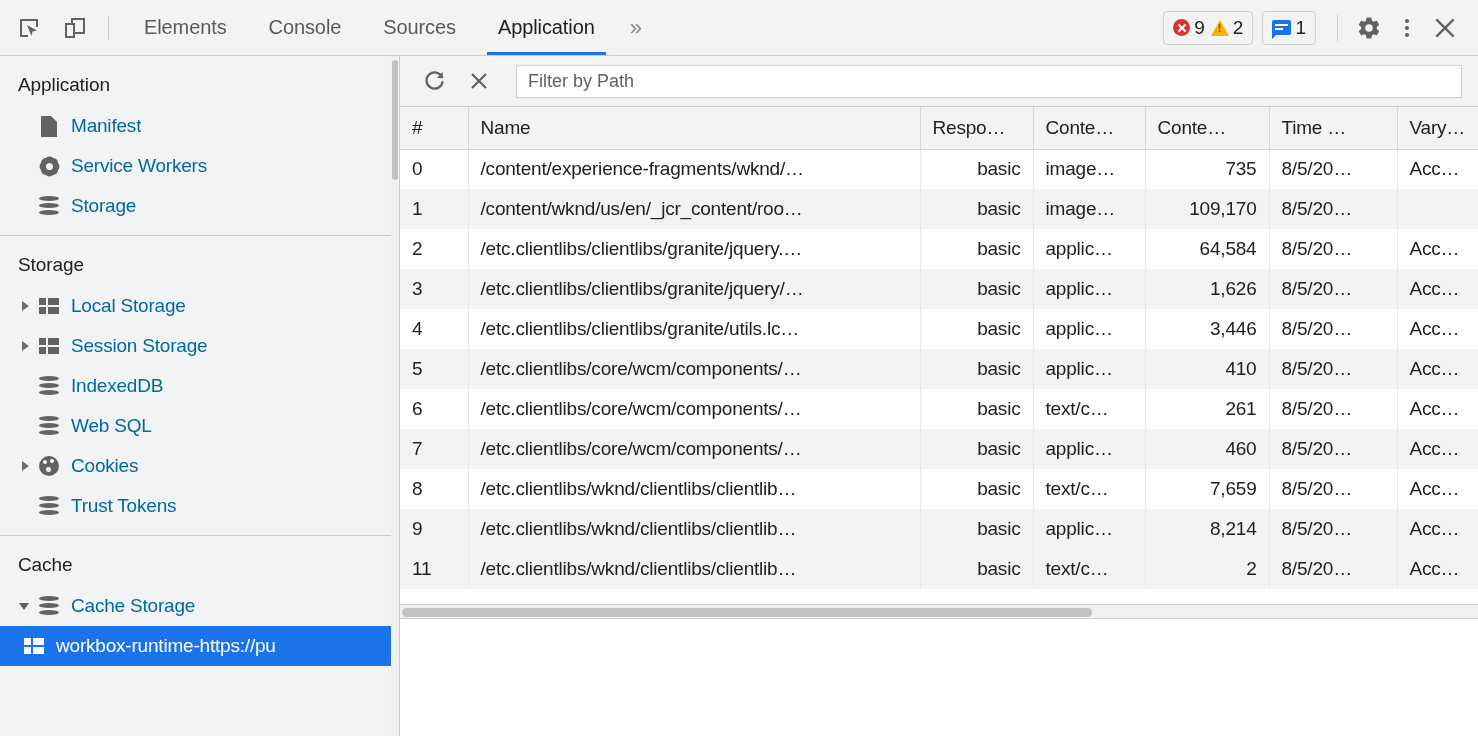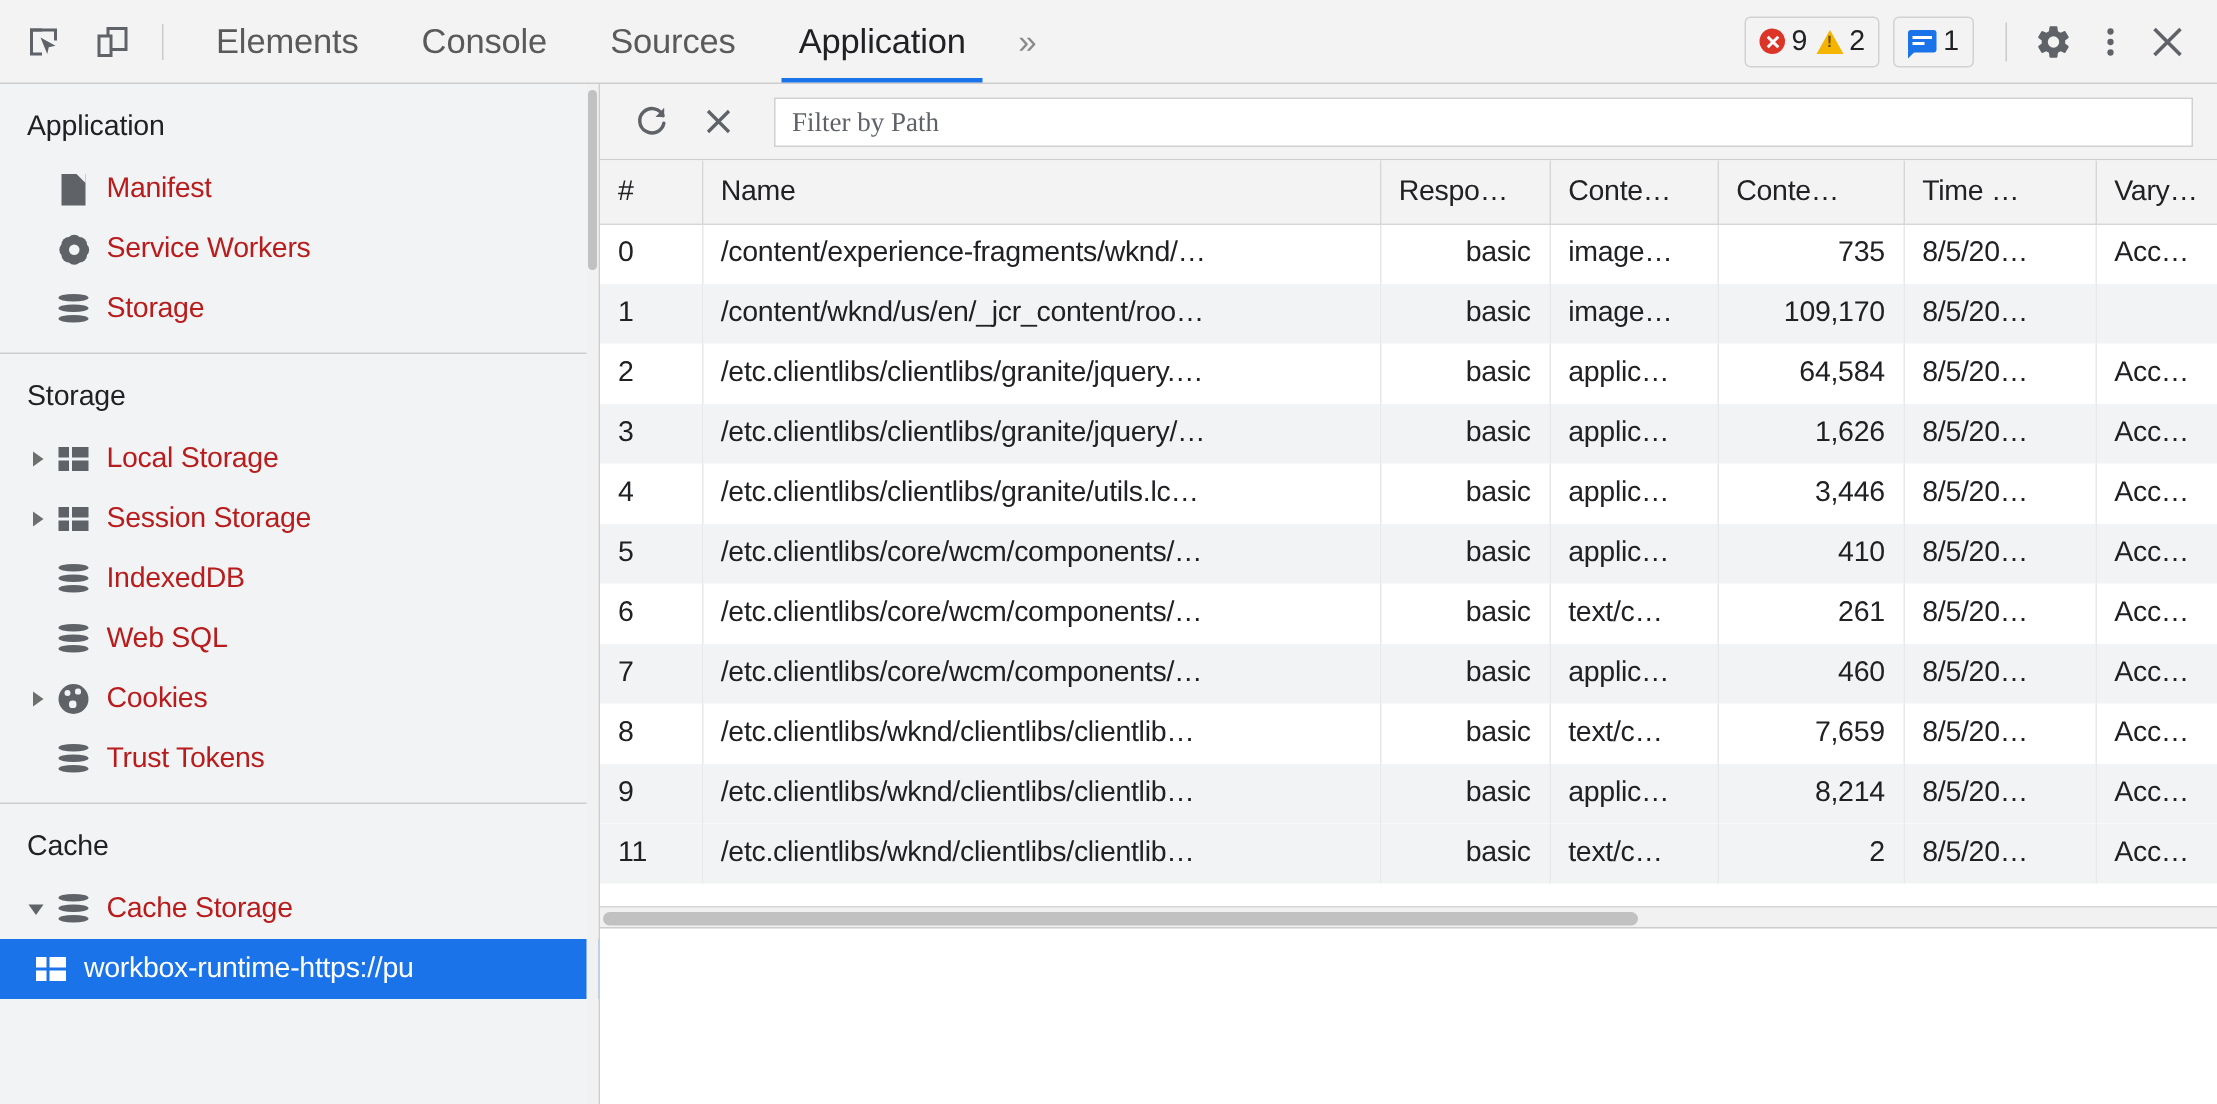--- a/index.html
+++ b/index.html
@@ -24,21 +24,21 @@
   .tb-ibtn {
     width: 30px; height: 30px;
     display: flex; align-items: center; justify-content: center;
     cursor: pointer;
   }
   .tb-sep { width: 1px; height: 24px; background: #cacaca; margin: 0 14px 0 18px; }
   .tabs { display: flex; align-items: stretch; height: 100%; }
   .tab {
     display: flex; align-items: center; justify-content: center;
     padding: 0 21px;
-    font-size: 23px; color: #5a5a5a;
+    font-size: 20px; color: #5a5a5a;
     cursor: pointer; position: relative;
     letter-spacing: -0.1px;
   }
   .tab.active { color: #202124; }
   .tab.active::after {
     content: ""; position: absolute; left: 10px; right: 10px; bottom: 0;
     height: 3px; background: #1a73e8;
   }
   .tab-more {
     display: flex; align-items: center; justify-content: center;
@@ -111,21 +111,21 @@
   .sb-section { border-bottom: 1px solid #cdcdcd; padding-bottom: 9px; }
   .sb-section.last { border-bottom: none; }
   .sb-title {
     font-size: 19px; color: #202124;
     padding: 18px 0 10px 18px;
     letter-spacing: -0.1px;
   }
   .sb-row {
     display: flex; align-items: center;
     height: 40px; padding-left: 18px;
-    cursor: pointer; font-size: 19px; color: #b91c1c;
+    cursor: pointer; font-size: 19px; color: #0369a1;
     letter-spacing: -0.2px; white-space: nowrap;
   }
   .sb-row.sel { background: #1a73e8; color: #ffffff; }
   .sb-row.indent1 { padding-left: 18px; }
   .sb-row.indent2 { padding-left: 21px; }
   .tri {
     width: 16px; min-width: 16px; height: 16px; position: relative;
     margin-right: 2px;
   }
   .tri.r::after {
@@ -211,21 +211,21 @@
   }
   .fb-btn {
     width: 38px; height: 38px; display: flex; align-items: center;
     justify-content: center; cursor: pointer; flex-shrink: 0;
   }
   .filter-input {
     flex: 1; height: 33px; margin-left: 12px;
     background: #ffffff; border: 1px solid #d0d0d0;
     font-size: 18px; color: #5f6368;
     padding: 0 11px; outline: none;
-    font-family: Liberation Serif, serif;
+    font-family: Liberation Sans, sans-serif;
   }
   .filter-input::placeholder { color: #5f6368; opacity: 1; }
 
   .tablewrap { flex: 0 0 497px; overflow: hidden; position: relative; background: #fff; }
   table.grid-tbl {
     width: 100%; border-collapse: collapse; table-layout: fixed;
     font-size: 19px; color: #202124;
   }
   table.grid-tbl th {
     background: #f3f3f3; font-weight: normal; text-align: left;

